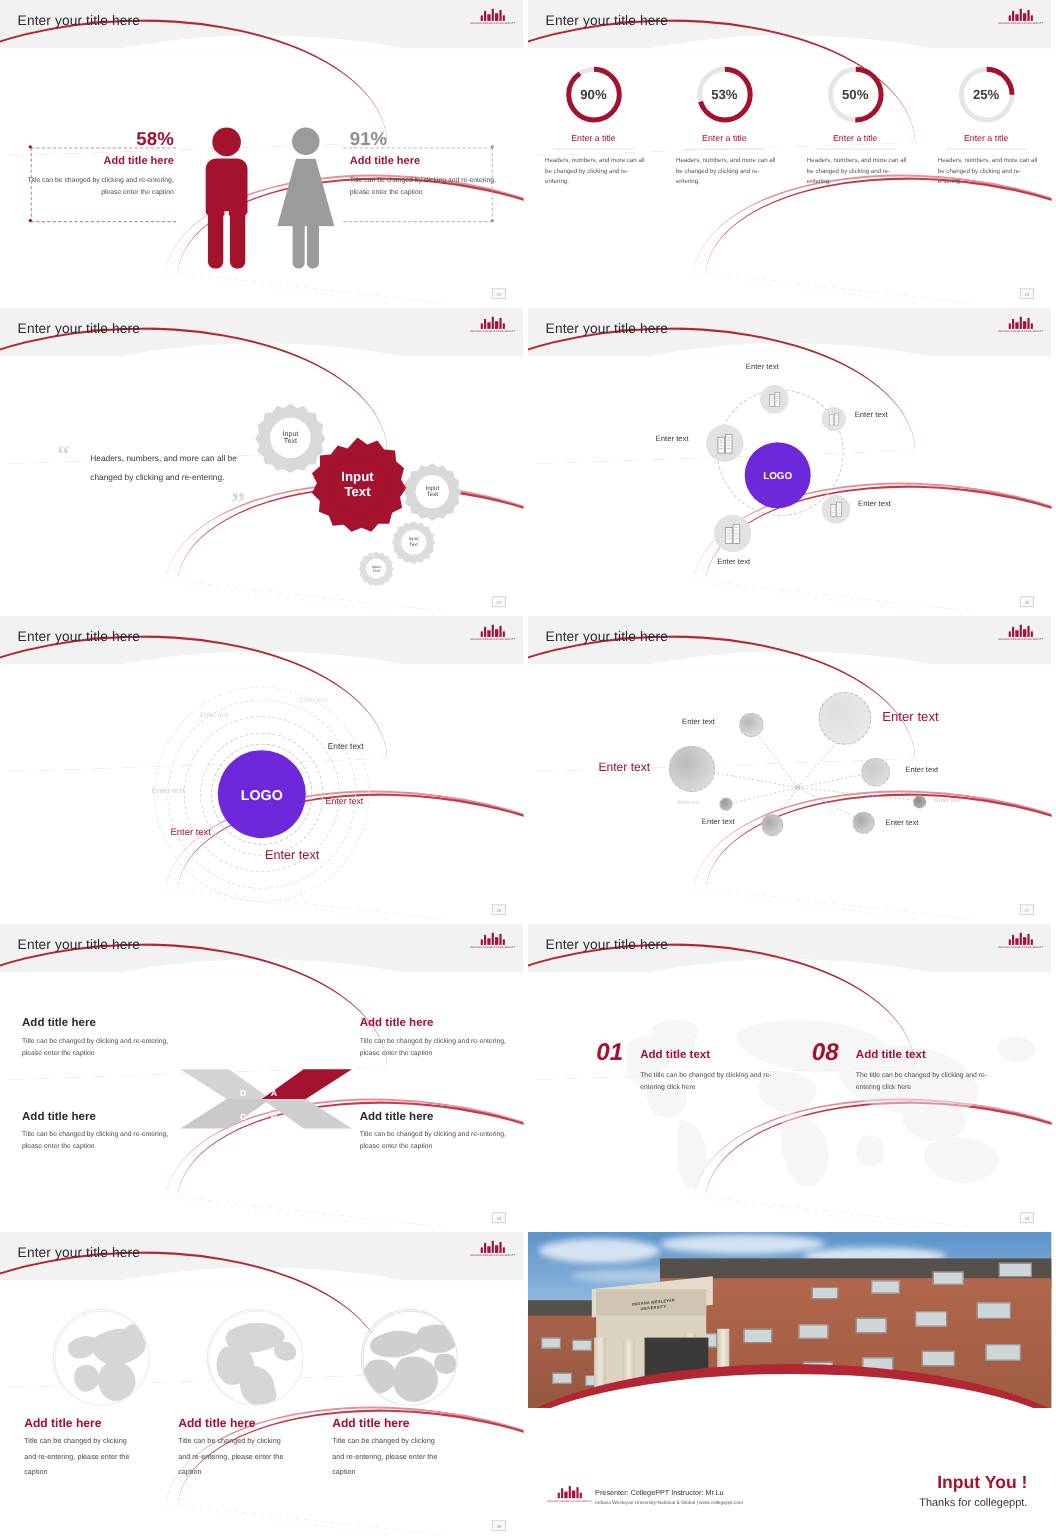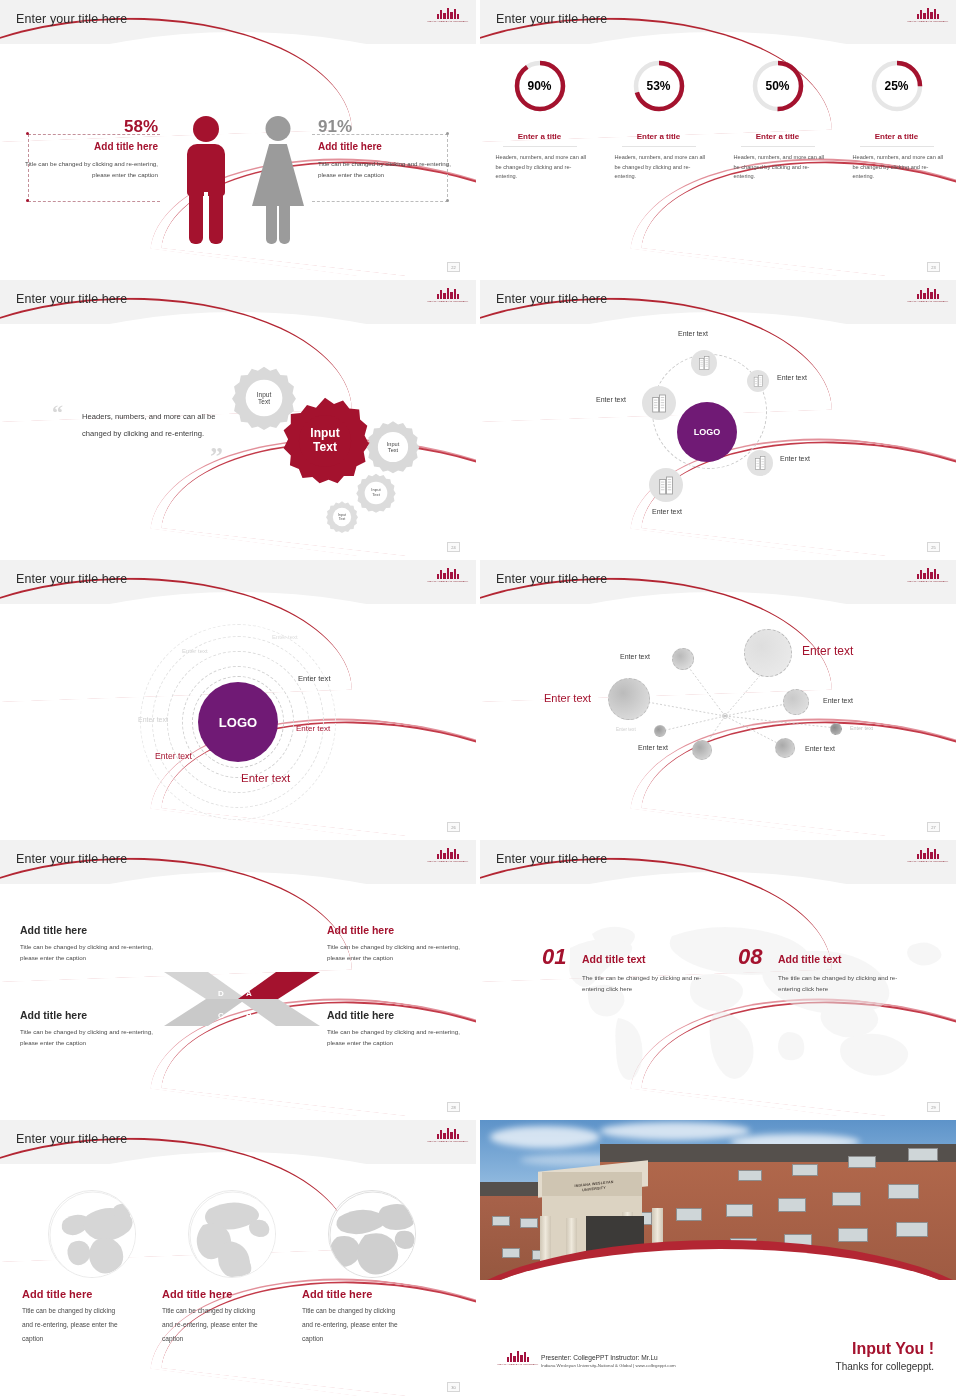--- a/index.html
+++ b/index.html
@@ -120,34 +120,34 @@
   .dbox{ position:absolute; border:1px dashed; }
   .pct{ font-size:17px; font-weight:bold; }
 
   
   .donut-row{ position:absolute; left:0; right:0; top:14px; display:flex; justify-content:space-around; }
   .donut-col{ width:100px; text-align:center; }
   .donut{ width:56px; height:56px; margin:0 auto; position:relative; }
   .donut svg{ display:block; }
   .donut .dlabel{
     position:absolute; inset:0; display:flex; align-items:center; justify-content:center;
-    font-size:12px; font-weight:bold; color:#000000;
-  }
-  .donut-title{ margin-top:18px; font-size:8px; font-weight:bold; color:#A4122E; }
+    font-size:12px; font-weight:bold; color:#404040;
+  }
+  .donut-title{ margin-top:7px; font-size:8px; font-weight:normal; color:#A4122E; }
   .donut-rule{ width:74px; height:1px; background:#e3e3e3; margin:5px auto 6px; }
   .donut-cap{ font-size:5.6px; color:#555; line-height:9.5px; text-align:left; padding-left:6px; }
 
   
   .gear{ position:absolute; display:flex; align-items:center; justify-content:center; }
   .gear .gt{ position:relative; z-index:3; text-align:center; line-height:1.15; }
   .quote{ position:absolute; color:#d8d8d8; font-family:"Liberation Serif",serif; font-weight:bold; }
 
   
   .logocirc{
-    border-radius:50%; background:#701a75; color:#fff;
+    border-radius:50%; background:#6d28d9; color:#fff;
     display:flex; align-items:center; justify-content:center;
     font-weight:bold; position:absolute;
   }
   .bld{
     position:absolute; border-radius:50%; background:#e2e2e2;
     display:flex; align-items:center; justify-content:center;
   }
   .dashring{ position:absolute; border:1px dashed #c9c9c9; border-radius:50%; }
   .etxt{ position:absolute; font-size:7px; color:#3a3a3a; white-space:nowrap; }
 

